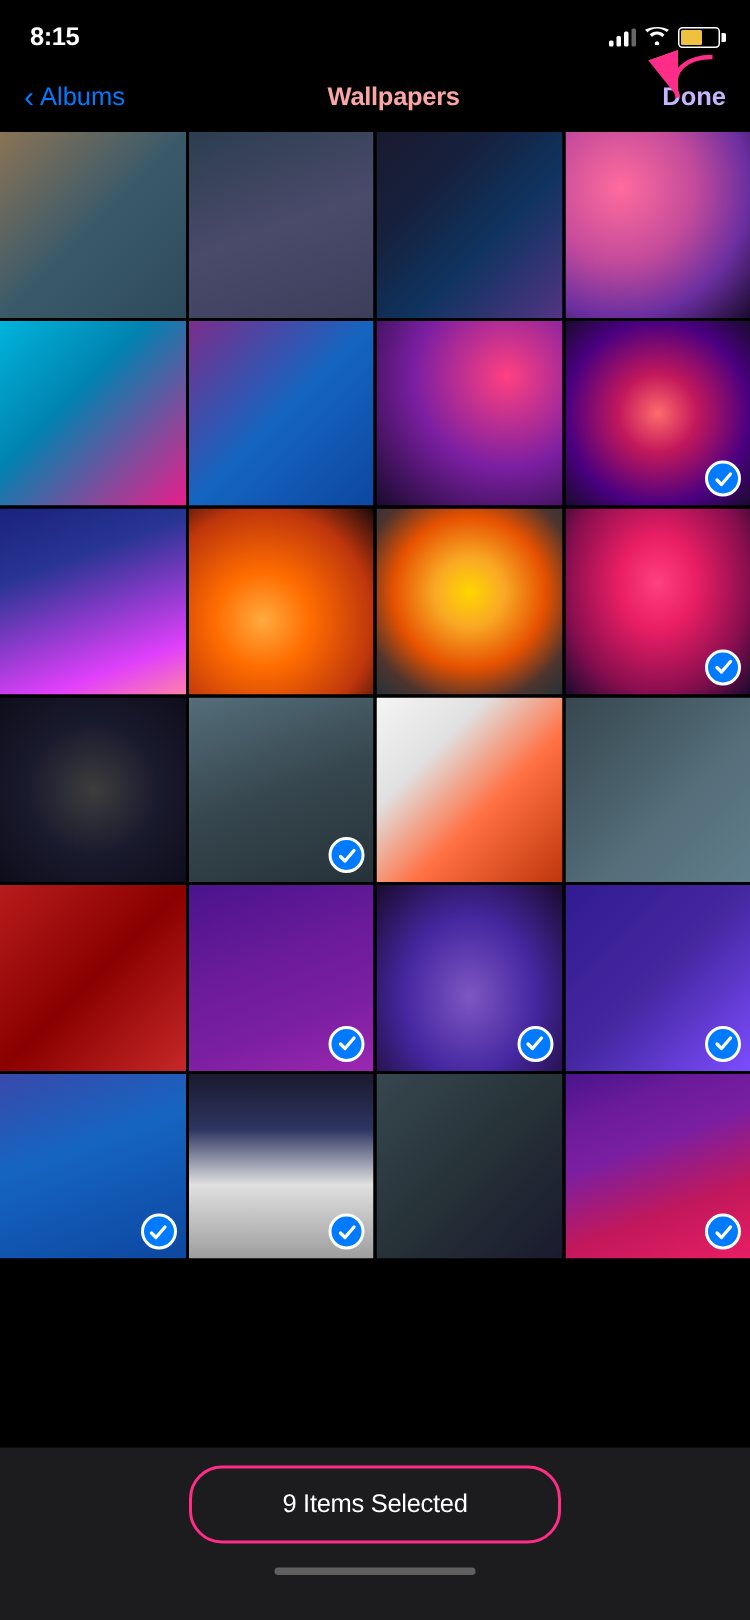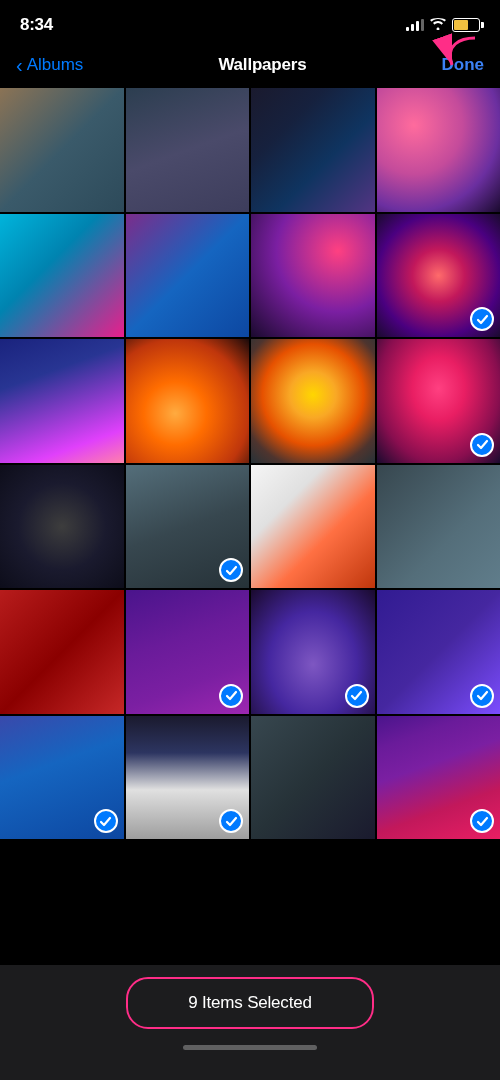--- a/index.html
+++ b/index.html
@@ -90,27 +90,27 @@
       font-size: 17px;
       gap: 4px;
       cursor: pointer;
     }
     .nav-back-chevron {
       font-size: 20px;
       line-height: 1;
       margin-top: -1px;
     }
     .nav-title {
-      color: #ffffff;
+      color: #fca5a5;
       font-size: 17px;
       font-weight: 700;
       letter-spacing: -0.2px;
     }
     .nav-done {
-      color: #3b82f6;
+      color: #c4b5fd;
       font-size: 17px;
       font-weight: 600;
       cursor: pointer;
     }
 
     
     .photo-grid {
       display: grid;
       grid-template-columns: repeat(4, 1fr);
       gap: 2px;
@@ -228,21 +228,21 @@
     }
     
     .wp-24 {
       background: linear-gradient(160deg, #4a148c 0%, #6a1b9a 20%, #7b1fa2 40%, #c2185b 70%, #e91e63 100%);
     }
   </style>
 </head>
 <body>
 
 <div class="status-bar">
-  <span class="status-time">8:34</span>
+  <span class="status-time">8:15</span>
   <div class="status-icons">
     <div class="signal-bars">
       <div class="signal-bar" style="height:4px;"></div>
       <div class="signal-bar" style="height:7px;"></div>
       <div class="signal-bar" style="height:10px;"></div>
       <div class="signal-bar" style="height:12px; opacity:0.4;"></div>
     </div>
     <span class="wifi-icon">
       <svg width="16" height="12" viewBox="0 0 16 12" fill="white">
         <path d="M8 9.5c.8 0 1.5.7 1.5 1.5S8.8 12.5 8 12.5 6.5 11.8 6.5 11 7.2 9.5 8 9.5zm-3.5-2.8C5.5 5.8 6.7 5 8 5s2.5.8 3.5 1.7l1.5-1.5C11.6 3.7 9.9 3 8 3s-3.6.7-5 1.9l1.5 1.5zm-3-3C3.3 1.9 5.5 1 8 1s4.7.9 6.5 2.4L16 1.9C14 .7 11.1 0 8 0S2 .7 0 1.9l1.5 1.5z"></path>

